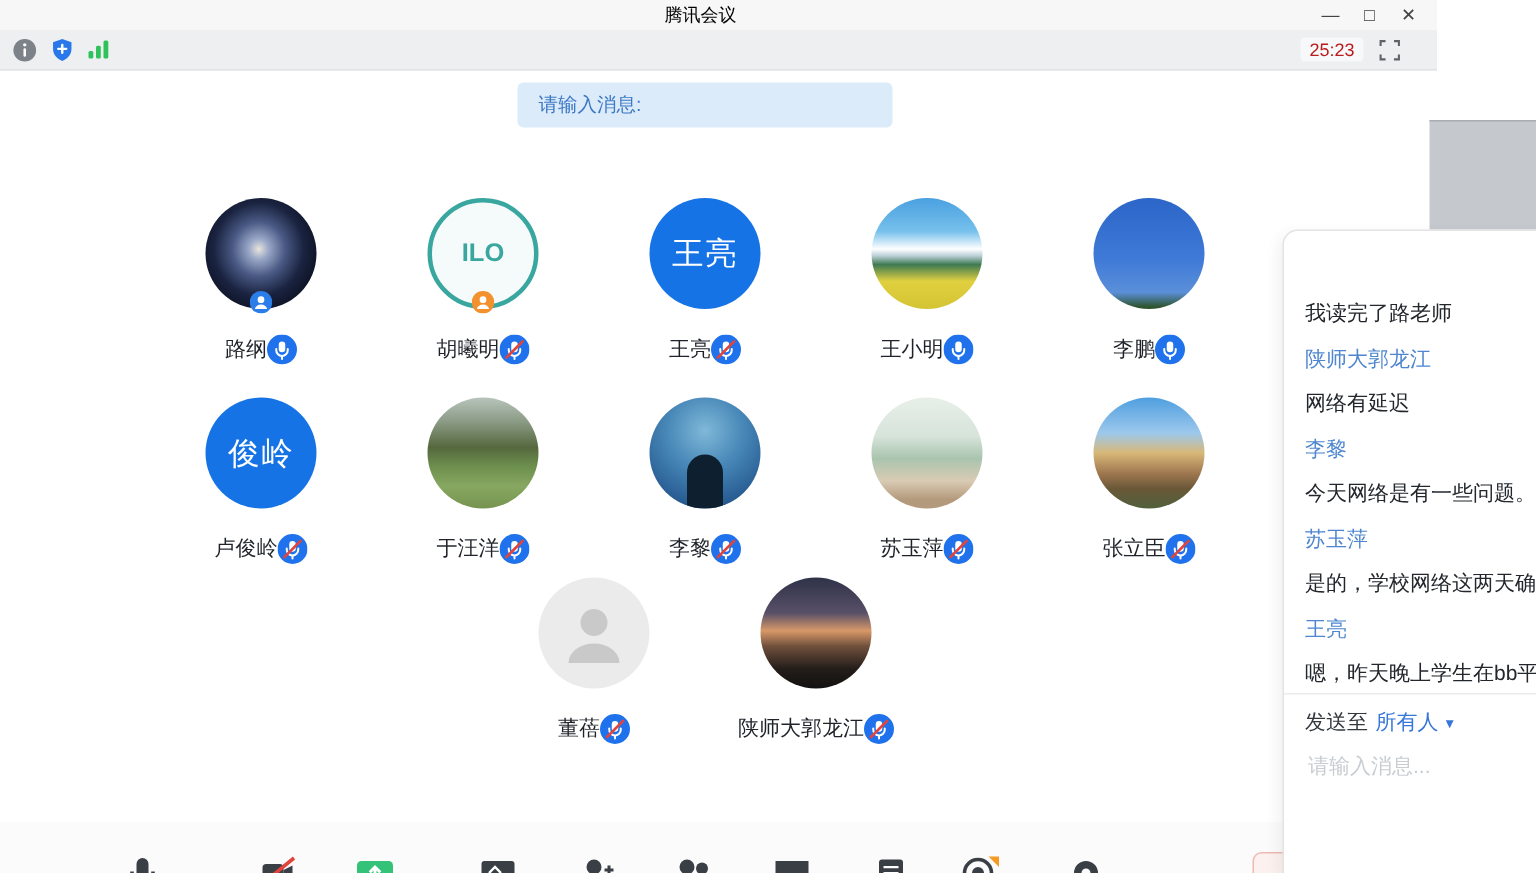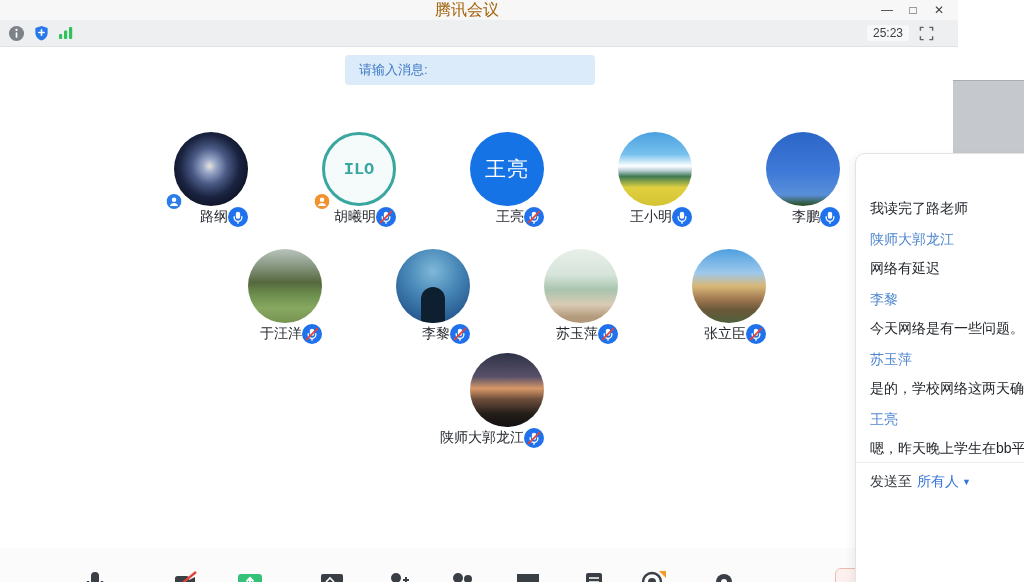--- a/index.html
+++ b/index.html
@@ -4,48 +4,48 @@
 <style>
   html,body{margin:0;padding:0;}
   body{
     width:1024px;height:582px;overflow:hidden;position:relative;
     background:#ffffff;font-family:"Liberation Sans","DejaVu Sans",sans-serif;
     -webkit-font-smoothing:antialiased;
   }
   
   .titlebar{position:absolute;left:0;top:0;width:958px;height:20px;background:#f7f7f7;
     border-bottom:1px solid #e8e8e8;display:flex;align-items:center;}
-  .titlebar .title{flex:1;text-align:center;font-size:16px;color:#a16207;padding-left:54px;}
+  .titlebar .title{flex:1;text-align:center;font-size:12px;color:#000000;padding-left:54px;}
   .win-controls{display:flex;gap:12px;padding-right:12px;color:#444;font-size:12px;line-height:20px;}
   .win-controls span{width:14px;text-align:center;cursor:default;}
   
   .statusbar{position:absolute;left:0;top:20px;width:958px;height:26px;background:#edeff1;
     border-bottom:1px solid #e0e2e4;display:flex;align-items:center;}
   .statusbar .left{display:flex;align-items:center;gap:8px;padding-left:8px;}
   .statusbar .right{margin-left:auto;display:flex;align-items:center;gap:10px;padding-right:24px;}
-  .timer{background:#f7f8f9;border-radius:3px;padding:1px 6px;font-size:12px;color:#404040;}
+  .timer{background:#f7f8f9;border-radius:3px;padding:1px 6px;font-size:12px;color:#b91c1c;}
   
   .bg-gray-block{position:absolute;left:953px;top:80px;width:71px;height:72px;background:#c5c9cd;
     border-top:1px solid #a9adb2;z-index:1;}
   
   .speak-banner{position:absolute;left:345px;top:55px;width:250px;height:30px;background:#dcebfa;
     border-radius:4px;display:flex;align-items:center;z-index:2;}
   .speak-banner span{font-size:13px;color:#3c78c4;padding-left:14px;}
   
   .grid{position:absolute;left:0;top:132px;width:940px;z-index:2;}
   .p-row{display:flex;justify-content:center;}
   .p-row.r2{margin-top:21px;}
   .p-row.r3{margin-top:8px;}
-  .p-cell{width:148px;display:flex;flex-direction:column;align-items:flex-end;position:relative;cursor:default;font-family:Liberation Mono, monospace;}
+  .p-cell{width:148px;display:flex;flex-direction:column;align-items:center;position:relative;cursor:default;}
   .avatar{width:74px;height:74px;border-radius:50%;overflow:hidden;position:relative;flex:0 0 auto;
     display:flex;align-items:center;justify-content:center;}
   .av-text{color:#fff;font-size:21px;letter-spacing:1px;}
   .role-badge{position:absolute;top:62px;left:50%;transform:translateX(-50%);z-index:3;}
   .flag-badge{position:absolute;top:58px;left:96px;z-index:3;}
-  .p-name-row{margin-top:0;height:22px;display:flex;align-items:center;gap:0;}
+  .p-name-row{margin-top:16px;height:22px;display:flex;align-items:center;gap:0;}
   .p-name{font-size:14px;color:#1f2329;white-space:nowrap;}
   
   .av-galaxy{background:radial-gradient(ellipse at 48% 46%,#e8e4da 0%,#9aa8c8 12%,#4a5a85 32%,#1a2340 55%,#070b18 85%);}
   .av-ilo{background:#f4fbfa;border:3px solid #3aa6a0;box-sizing:border-box;}
   .av-ilo .av-text{color:#3aa6a0;font-size:17px;font-weight:bold;letter-spacing:0;}
   .av-blue{background:#1573e6;}
   .av-sky{background:linear-gradient(180deg,#2b66c8 0%,#3f7ad8 55%,#5a8fd8 85%,#2f5530 98%);}
   .av-field{background:linear-gradient(180deg,#4aa0e0 0%,#76c0ec 30%,#ffffff 46%,#bcd0d8 52%,#3e7a52 60%,#e0d040 75%,#d4c434 100%);}
   .av-meadow{background:linear-gradient(180deg,#b8c4bc 0%,#8a9a84 22%,#55683e 45%,#6d8f4e 62%,#87a861 80%,#76934f 100%);}
   .av-aquarium{background:radial-gradient(circle at 50% 30%,#7fb8d8 0%,#4888b8 40%,#2a5f95 75%,#1a4878 100%);}
@@ -226,20 +226,37 @@
   <rect x="9.4" y="5.6" width="5.2" height="8.6" rx="2.6" fill="#fff"></rect>
   <path d="M7.4 11.6v1a4.6 4.6 0 0 0 9.2 0v-1" stroke="#fff" stroke-width="1.6" fill="none" stroke-linecap="round"></path>
   <line x1="12" y1="17.6" x2="12" y2="19.6" stroke="#fff" stroke-width="1.6" stroke-linecap="round"></line>
   </svg>
           </span>
         </div>
       </div>
     </div>
     <div class="p-row r2">
       <div class="p-cell">
+        <div class="avatar av-blue">
+          <span class="av-text">俊岭</span>
+        </div>
+        <div class="p-name-row">
+          <span class="p-name">卢俊岭</span>
+          <span class="icon">
+            <svg width="20" height="20" viewBox="0 0 24 24">
+  <circle cx="12" cy="12" r="12" fill="#1f72ec"></circle>
+  <rect x="9.4" y="5.6" width="5.2" height="8.6" rx="2.6" fill="#fff"></rect>
+  <path d="M7.4 11.6v1a4.6 4.6 0 0 0 9.2 0v-1" stroke="#fff" stroke-width="1.6" fill="none" stroke-linecap="round"></path>
+  <line x1="12" y1="17.6" x2="12" y2="19.6" stroke="#fff" stroke-width="1.6" stroke-linecap="round"></line>
+  <line x1="5.5" y1="18.5" x2="18.5" y2="5.5" stroke="#e2443c" stroke-width="2.2" stroke-linecap="round"></line>
+            </svg>
+          </span>
+        </div>
+      </div>
+      <div class="p-cell">
         <div class="avatar av-meadow"></div>
         <div class="p-name-row">
           <span class="p-name">于汪洋</span>
           <span class="icon">
             <svg width="20" height="20" viewBox="0 0 24 24">
   <circle cx="12" cy="12" r="12" fill="#1f72ec"></circle>
   <rect x="9.4" y="5.6" width="5.2" height="8.6" rx="2.6" fill="#fff"></rect>
   <path d="M7.4 11.6v1a4.6 4.6 0 0 0 9.2 0v-1" stroke="#fff" stroke-width="1.6" fill="none" stroke-linecap="round"></path>
   <line x1="12" y1="17.6" x2="12" y2="19.6" stroke="#fff" stroke-width="1.6" stroke-linecap="round"></line>
   <line x1="5.5" y1="18.5" x2="18.5" y2="5.5" stroke="#e2443c" stroke-width="2.2" stroke-linecap="round"></line>
@@ -287,20 +304,40 @@
   <rect x="9.4" y="5.6" width="5.2" height="8.6" rx="2.6" fill="#fff"></rect>
   <path d="M7.4 11.6v1a4.6 4.6 0 0 0 9.2 0v-1" stroke="#fff" stroke-width="1.6" fill="none" stroke-linecap="round"></path>
   <line x1="12" y1="17.6" x2="12" y2="19.6" stroke="#fff" stroke-width="1.6" stroke-linecap="round"></line>
   <line x1="5.5" y1="18.5" x2="18.5" y2="5.5" stroke="#e2443c" stroke-width="2.2" stroke-linecap="round"></line>
             </svg>
           </span>
         </div>
       </div>
     </div>
     <div class="p-row r3">
+      <div class="p-cell">
+        <div class="avatar av-default">
+          <svg width="44" height="44" viewBox="0 0 44 44">
+  <circle cx="22" cy="15" r="9" fill="#c9c9c9"></circle>
+            <path d="M5 42a17 13 0 0 1 34 0z" fill="#c9c9c9"></path>
+          </svg>
+        </div>
+        <div class="p-name-row">
+          <span class="p-name">董蓓</span>
+          <span class="icon">
+            <svg width="20" height="20" viewBox="0 0 24 24">
+  <circle cx="12" cy="12" r="12" fill="#1f72ec"></circle>
+  <rect x="9.4" y="5.6" width="5.2" height="8.6" rx="2.6" fill="#fff"></rect>
+  <path d="M7.4 11.6v1a4.6 4.6 0 0 0 9.2 0v-1" stroke="#fff" stroke-width="1.6" fill="none" stroke-linecap="round"></path>
+  <line x1="12" y1="17.6" x2="12" y2="19.6" stroke="#fff" stroke-width="1.6" stroke-linecap="round"></line>
+  <line x1="5.5" y1="18.5" x2="18.5" y2="5.5" stroke="#e2443c" stroke-width="2.2" stroke-linecap="round"></line>
+            </svg>
+          </span>
+        </div>
+      </div>
       <div class="p-cell">
         <div class="avatar av-sunset"></div>
         <div class="p-name-row">
           <span class="p-name">陕师大郭龙江</span>
           <span class="icon">
             <svg width="20" height="20" viewBox="0 0 24 24">
   <circle cx="12" cy="12" r="12" fill="#1f72ec"></circle>
   <rect x="9.4" y="5.6" width="5.2" height="8.6" rx="2.6" fill="#fff"></rect>
   <path d="M7.4 11.6v1a4.6 4.6 0 0 0 9.2 0v-1" stroke="#fff" stroke-width="1.6" fill="none" stroke-linecap="round"></path>
   <line x1="12" y1="17.6" x2="12" y2="19.6" stroke="#fff" stroke-width="1.6" stroke-linecap="round"></line>
@@ -393,14 +430,15 @@
       <div class="c-text">嗯，昨天晚上学生在bb平</div>
     </div>
   <div class="chat-bottom">
     <div class="send-row">
       <span>发送至</span>
       <span class="send-target">
         <span>所有人</span>
         <span class="caret-down">▼</span>
       </span>
     </div>
+    <input class="chat-input" type="text" placeholder="请输入消息..." style="">
   </div>
 </div>
 
 </body></html>

